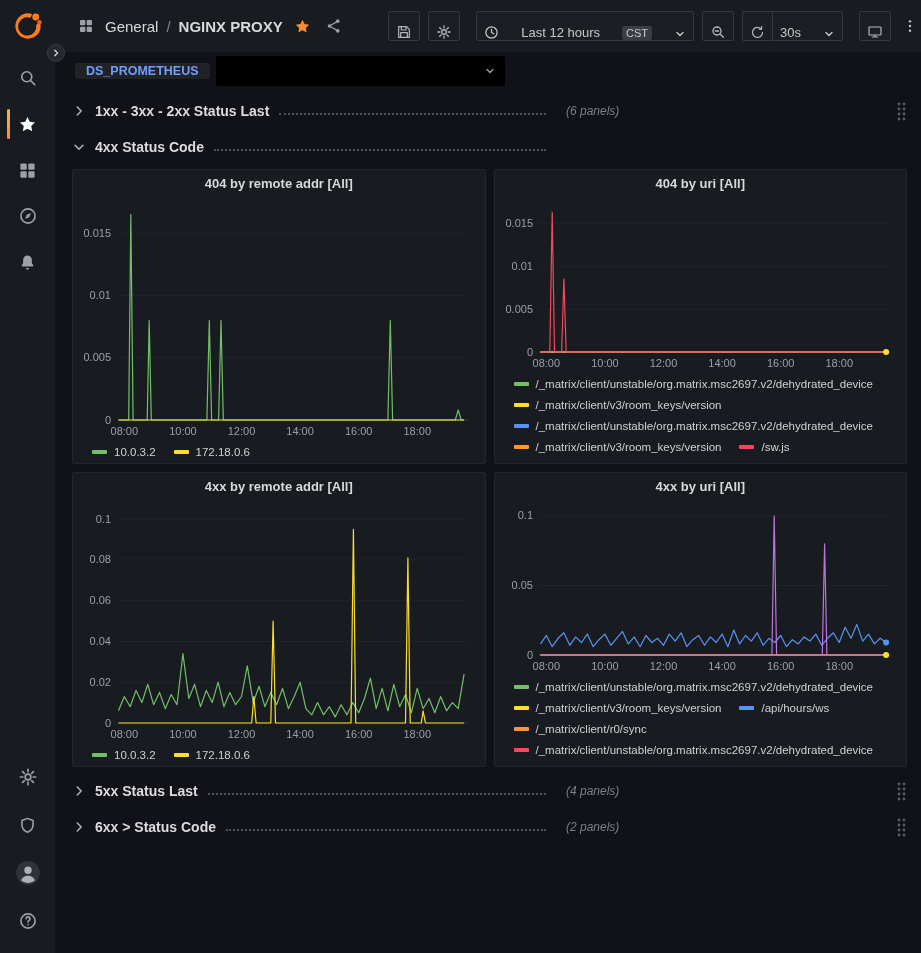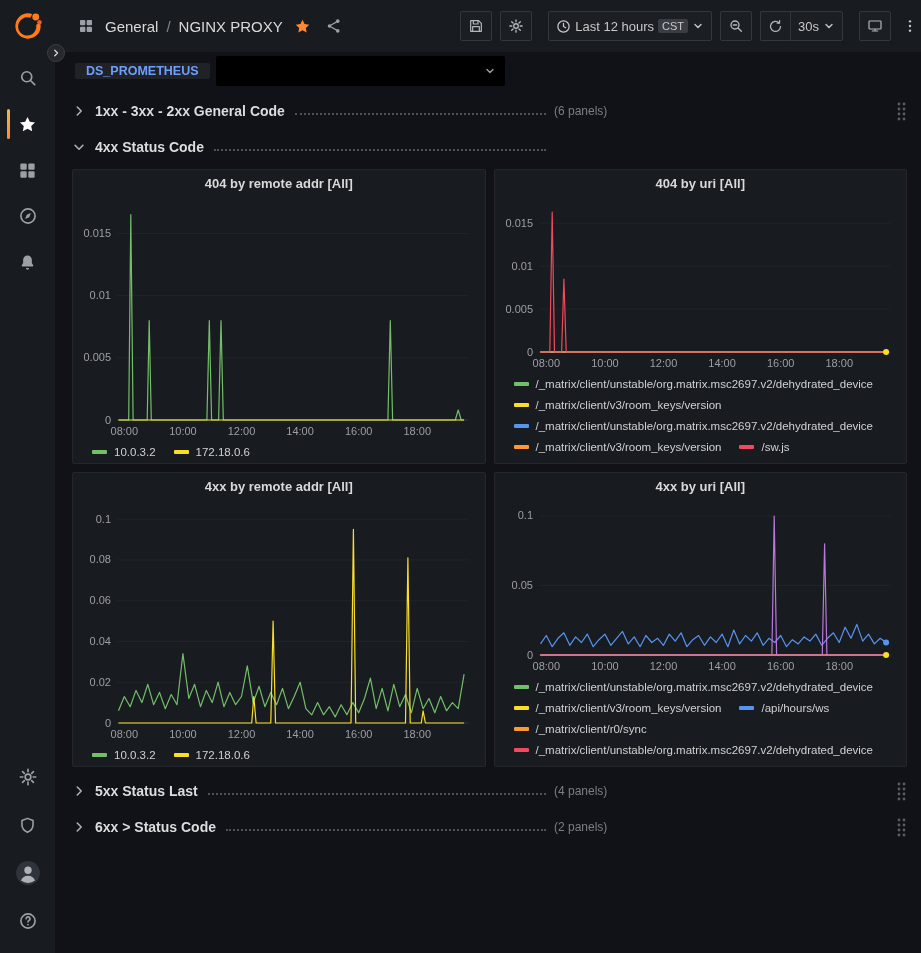--- a/index.html
+++ b/index.html
@@ -14,24 +14,24 @@
   .side-item.active::before{content:"";position:absolute;left:3px;top:7px;bottom:7px;width:3px;border-radius:2px;background:linear-gradient(#f5b944,#ff8833)}
   .side-bottom{margin-top:auto;display:flex;flex-direction:column;align-items:center}
   .sidebar-expand{position:absolute;left:47px;top:44px;width:18px;height:18px;border-radius:50%;background:#26282e;border:1px solid #3a3d44;display:flex;align-items:center;justify-content:center;cursor:pointer;z-index:10;padding:0}
 
   
   .main{flex:1;display:flex;flex-direction:column;min-width:0}
   .topbar{height:52px;flex:none;background:#181b1f;display:flex;align-items:center;justify-content:space-between;padding:0 0 0 20px}
   .breadcrumb{display:flex;align-items:center;gap:8px;min-width:0}
   .crumb-link{font-size:15px;color:#d8d9da;cursor:pointer;text-decoration:none;white-space:nowrap}
   .crumb-sep{color:#83868c;font-size:15px}
-  .crumb-title{font-weight:400}
+  .crumb-title{font-weight:700}
   .icon-btn{background:none;border:none;padding:3px;cursor:pointer;display:flex;align-items:center}
   .top-actions{display:flex;align-items:center;gap:8px;flex:none}
-  .tool-btn{height:30px;display:flex;align-items:center;gap:4px;background:#1b1e23;border:1px solid #34373d;border-radius:2px;color:#c7c8ca;padding:0 7px;font-size:13px;cursor:pointer;white-space:nowrap}
+  .tool-btn{height:30px;display:flex;align-items:flex-end;gap:22px;background:#1b1e23;border:1px solid #34373d;border-radius:2px;color:#c7c8ca;padding:0 7px;font-size:13px;cursor:pointer;white-space:nowrap}
   .tz-badge{background:#3a3d44;color:#c7c8ca;font-size:11px;padding:1px 4px;border-radius:2px}
   .refresh-group{display:flex}
   .refresh-group .tool-btn:first-child{border-radius:2px 0 0 2px;border-right:none}
   .refresh-group .tool-btn:last-child{border-radius:0 2px 2px 0}
   .gap-l{margin-left:8px}
 
   
   .subbar{height:38px;flex:none;display:flex;align-items:center;gap:24px;padding:0 0 0 20px;background:#111217}
   .var-group{display:flex;gap:6px;align-items:center}
   .var-label{height:16px;display:flex;align-items:center;padding:0 11px;background:#202226;border-radius:2px;font-size:12.5px;color:#d8d9da;cursor:pointer;border:none}
@@ -39,21 +39,21 @@
   .var-input{height:30px;display:flex;align-items:center;justify-content:space-between;background:#15161b;border:1px solid #2e3036;border-radius:2px;padding:0 9px;cursor:pointer;color:#d8d9da}
   .var-input.black{width:289px;background:#000;border:none}
 
   
   .dashboard{flex:1;padding:7px 14px 0 17px;overflow:hidden}
   .dash-row{height:28px;display:flex;align-items:center;margin-bottom:8px;cursor:pointer}
   .row-head{display:flex;align-items:center;width:478px;flex:none;min-width:0}
   .row-chev{width:16px;height:16px;margin-right:7px;flex:none;display:flex;align-items:center}
   .row-title{font-size:14px;font-weight:700;color:#dcdcdf;white-space:nowrap}
   .row-dots{flex:1;height:0;border-bottom:2px dotted #4e5156;margin:0 4px 0 10px;transform:translateY(3px)}
-  .row-count{font-size:12px;color:#7b7e84;white-space:nowrap;margin-left:4px}
+  .row-count{font-size:12px;font-style:italic;color:#7b7e84;white-space:nowrap;margin-left:16px}
   .row-handle{margin-left:auto;display:flex;align-items:center;cursor:grab}
 
   .panel-grid{display:grid;grid-template-columns:1fr 1fr;gap:8px;margin:2px 0 10px}
   .panel{height:295px;background:#181b1f;border:1px solid #25262c;border-radius:2px;display:flex;flex-direction:column;overflow:hidden}
   .panel-title{height:26px;flex:none;display:flex;align-items:center;justify-content:center;font-size:13px;font-weight:600;color:#d8d9da;cursor:pointer}
   .chart-area{flex:none;position:relative;padding:0 6px}
   .chart-area.h-tall{height:242px}
   .chart-area.h-mid{height:174px}
   svg.chart{width:100%;height:100%;display:block}
   .chart text{fill:#9d9fa5;font-size:11px}
@@ -249,21 +249,21 @@
 
     <main class="dashboard">
 
       <div class="dash-row">
         <div class="row-head">
           <span class="row-chev">
             <svg width="14" height="14" viewBox="0 0 16 16" fill="none" stroke="#aeb1b7" stroke-width="1.8" stroke-linecap="round" stroke-linejoin="round">
                 <path d="M6 3.5l4.5 4.5L6 12.5"></path>
               </svg>
           </span>
-          <span class="row-title">1xx - 3xx - 2xx General Code</span>
+          <span class="row-title">1xx - 3xx - 2xx Status Last</span>
           <span class="row-dots"></span>
         </div>
         <span class="row-count">(6 panels)</span>
         <span class="row-handle">
           <svg width="11" height="20" viewBox="0 0 11 20" fill="#5a5d63">
               <circle cx="3" cy="3" r="1.4"></circle>
               <circle cx="8" cy="3" r="1.4"></circle>
               <circle cx="3" cy="8" r="1.4"></circle>
               <circle cx="8" cy="8" r="1.4"></circle>
               <circle cx="3" cy="13" r="1.4"></circle>

